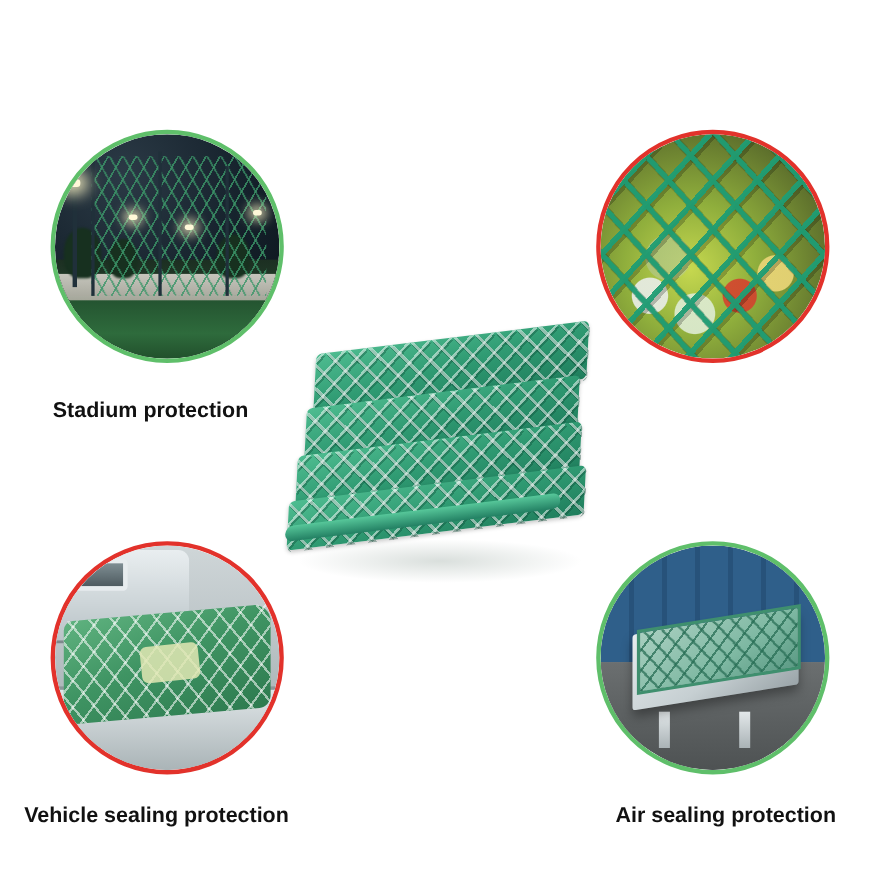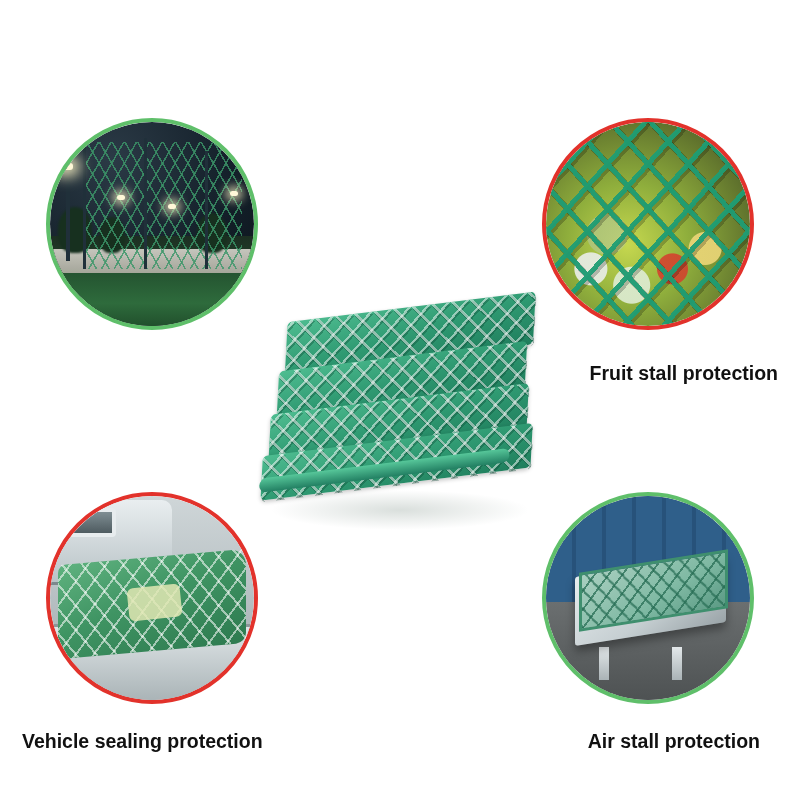--- a/index.html
+++ b/index.html
@@ -268,30 +268,30 @@
       <div class="pole" style="left:16%; top:12%;  height:60%;"></div>
       <div class="pole" style="left:46%; top:8%;   height:64%;"></div>
       <div class="pole" style="left:76%; top:14%;  height:58%;"></div>
       <div class="pole" style="left:8%;  top:22%;  height:46%; width:4px;"></div>
       <div class="lamp" style="left:5%;  top:20%;"></div>
       <div class="lamp small" style="left:33%; top:36%;"></div>
       <div class="lamp small" style="left:58%; top:40%;"></div>
       <div class="lamp small" style="left:88%; top:34%;"></div>
     </div>
   </div>
+  <div class="caption" id="cap-stadium">Stadium protection</div>
 
   <div class="bubble" id="bubble-fruit">
     <div class="bubble-inner">
       <div class="fruit-bg"></div>
       <div class="fruit-blobs"></div>
       <div class="fruit-net-sh"></div>
       <div class="fruit-net"></div>
     </div>
   </div>
-  <div class="caption" id="cap-fruit">Fruit stall protection</div>
 
   <div class="bubble" id="bubble-vehicle">
     <div class="bubble-inner">
       <div class="veh-bg"></div>
       <div class="veh-cab">
         <div class="veh-window"></div>
       </div>
       <div class="veh-bed"></div>
       <div class="veh-green">
         <div class="veh-green-mesh"></div>
@@ -307,21 +307,21 @@
       <div class="air-wall"></div>
       <div class="air-floor"></div>
       <div class="air-leg" style="left:26%;"></div>
       <div class="air-leg" style="left:62%;"></div>
       <div class="air-unit"></div>
       <div class="air-net">
         <div class="air-net-mesh"></div>
       </div>
     </div>
   </div>
-  <div class="caption" id="cap-air">Air stall protection</div>
+  <div class="caption" id="cap-air">Air sealing protection</div>
 
   <div id="product">
     <div class="prod-shadow"></div>
     <div class="prod-stack">
       <div class="prod-layer" style="top:0px;   height:52px;">
         <div class="prod-mesh-dark"></div>
         <div class="prod-mesh"></div>
       </div>
       <div class="prod-layer" style="top:48px;  height:46px; left:-6px; right:6px;">
         <div class="prod-mesh-dark"></div>

